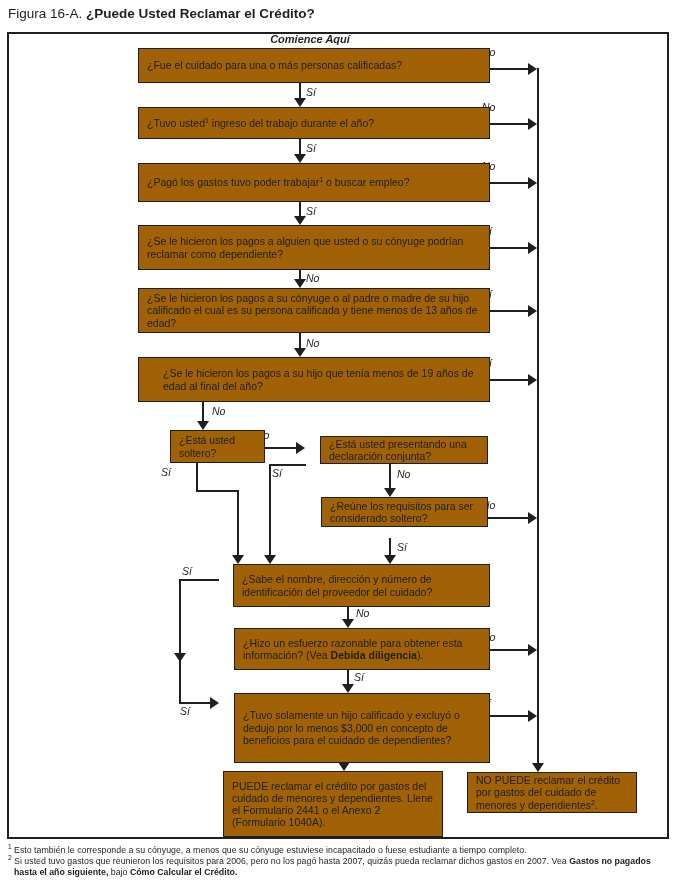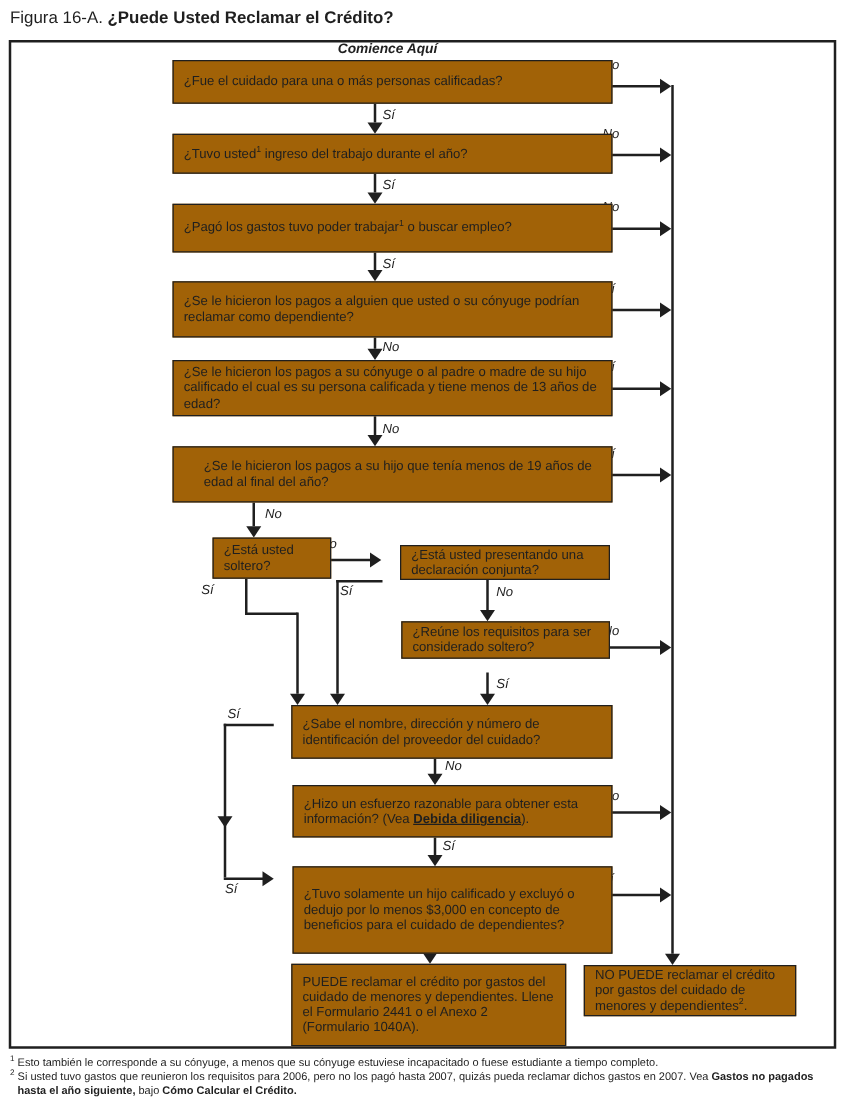--- a/index.html
+++ b/index.html
@@ -9,34 +9,34 @@
   }
   #figure-title{position:absolute;left:8px;top:6px;font-size:13.5px;white-space:nowrap;}
   #figure-title .bold{font-weight:bold;}
   #frame{position:absolute;left:7px;top:32px;width:662px;height:807px;
     border:2px solid #1f1f1f;box-sizing:border-box;}
   #start-here{position:absolute;left:230px;top:33px;width:160px;text-align:center;
     font-weight:bold;font-style:italic;font-size:11px;}
   .qbox{position:absolute;border:1.5px solid #1f1f1f;background:#a16207;box-sizing:border-box;
     display:flex;align-items:center;padding:2px 8px;font-size:10.5px;line-height:12.5px;margin-left:15px;}
   .qbox sup{font-size:7px;line-height:0;vertical-align:super;}
-  .qbox .b{font-weight:bold;text-decoration:underline;}
+  .qbox .b{font-weight:bold;}
   #box-q1{left:123px;top:48px;width:352px;height:35px;}
   #box-q2{left:123px;top:107px;width:352px;height:32px;}
   #box-q3{left:123px;top:163px;width:352px;height:39px;}
   #box-q4{left:123px;top:225px;width:352px;height:45px;}
   #box-q5{left:123px;top:288px;width:352px;height:45px;}
   #box-q6{left:123px;top:357px;width:352px;height:45px;padding-left:24px;}
   #box-q7{left:155px;top:430px;width:95px;height:33px;}
   #box-q8{left:305px;top:436px;width:168px;height:28px;justify-content:flex-end;}
   #box-q9{left:306px;top:497px;width:167px;height:30px;}
   #box-q10{left:218px;top:564px;width:257px;height:43px;}
   #box-q11{left:219px;top:628px;width:256px;height:42px;}
   #box-q12{left:219px;top:693px;width:256px;height:70px;}
-  #box-yes{left:218px;top:771px;width:220px;height:66px;line-height:12px;}
+  #box-yes{left:208px;top:771px;width:220px;height:66px;line-height:12px;}
   #box-no{left:452px;top:772px;width:170px;height:41px;}
   .hline,.vline{position:absolute;background:#1f1f1f;}
   .arr-d{position:absolute;width:0;height:0;border-left:6px solid transparent;
     border-right:6px solid transparent;border-top:9px solid #1f1f1f;}
   .arr-r{position:absolute;width:0;height:0;border-top:6px solid transparent;
     border-bottom:6px solid transparent;border-left:9px solid #1f1f1f;}
   .edge-label{position:absolute;font-style:italic;font-size:10.5px;white-space:nowrap;}
   .footnote{position:absolute;left:8px;width:660px;font-size:8.8px;line-height:10.5px;}
   .footnote sup{font-size:6.5px;line-height:0;}
   .footnote .b{font-weight:bold;}

